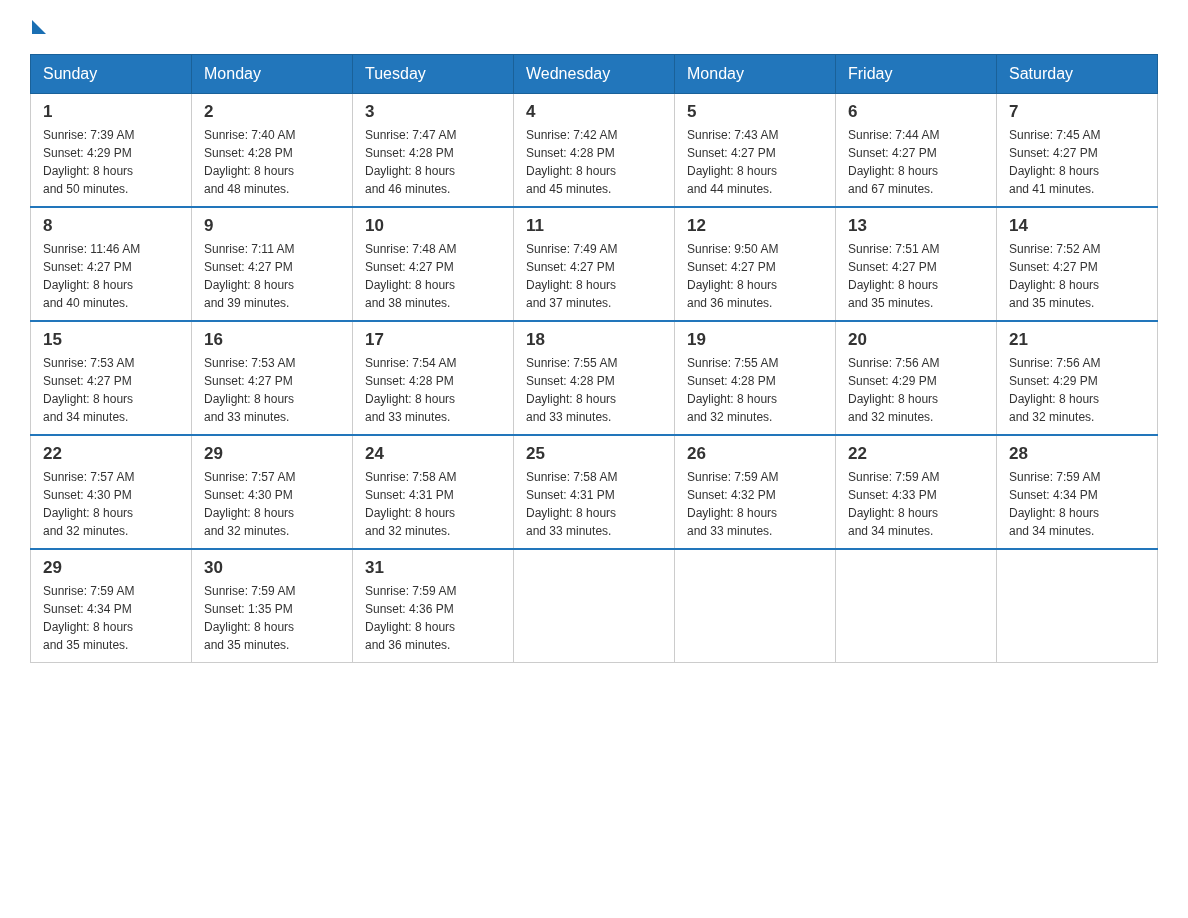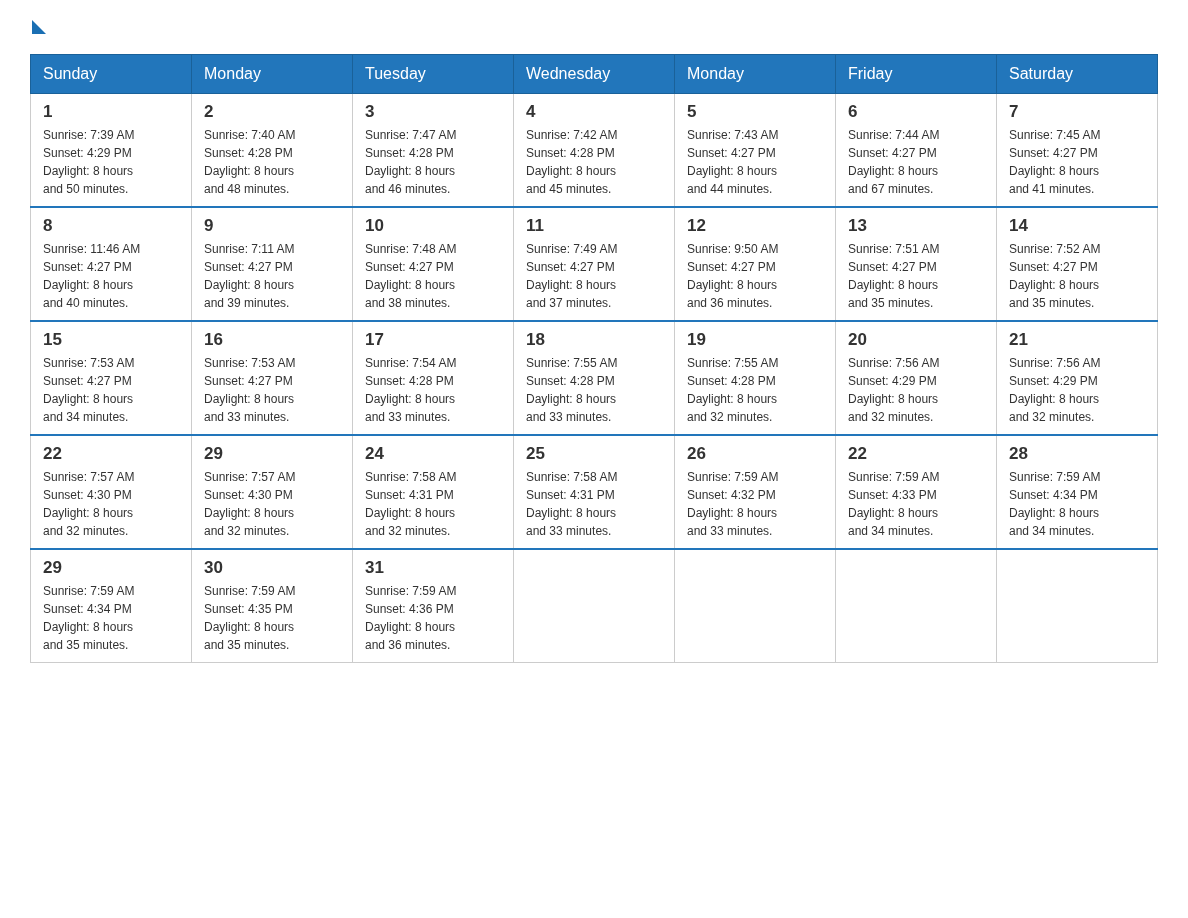--- a/index.html
+++ b/index.html
@@ -251,21 +251,21 @@
           <div class="day-info"><span>Sunrise: 7:59 AM</span><br><span>Sunset: 4:34 PM</span><br><span>Daylight: 8 hours</span><br><span>and 34 minutes.</span></div>
         </td>
       </tr>
       <tr class="row-divider">
         <td>
           <span class="day-number">29</span>
           <div class="day-info"><span>Sunrise: 7:59 AM</span><br><span>Sunset: 4:34 PM</span><br><span>Daylight: 8 hours</span><br><span>and 35 minutes.</span></div>
         </td>
         <td>
           <span class="day-number">30</span>
-          <div class="day-info"><span>Sunrise: 7:59 AM</span><br><span>Sunset: 4:35 PM</span><br><span>Daylight: 8 hours</span><br><span>and 35 minutes.</span></div>
+          <div class="day-info"><span>Sunrise: 7:59 AM</span><br><span>Sunset: 1:35 PM</span><br><span>Daylight: 8 hours</span><br><span>and 35 minutes.</span></div>
         </td>
         <td>
           <span class="day-number">31</span>
           <div class="day-info"><span>Sunrise: 7:59 AM</span><br><span>Sunset: 4:36 PM</span><br><span>Daylight: 8 hours</span><br><span>and 36 minutes.</span></div>
         </td>
         <td class="empty-cell"></td>
         <td class="empty-cell"></td>
         <td class="empty-cell"></td>
         <td class="empty-cell"></td>
       </tr>

